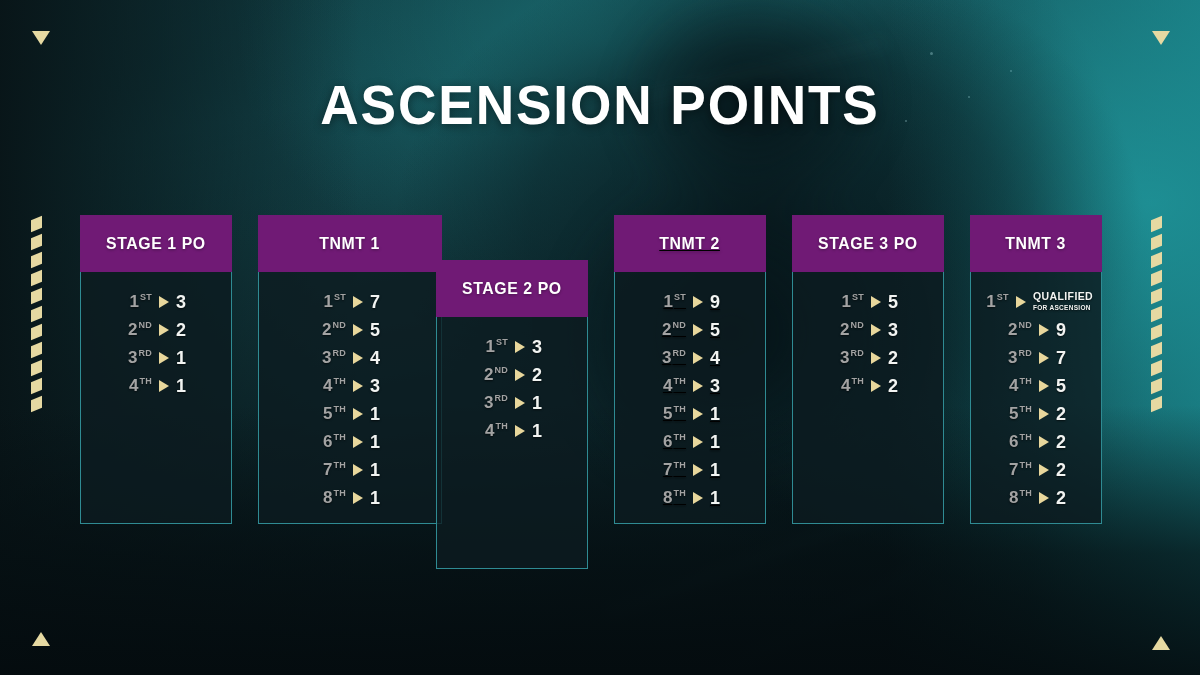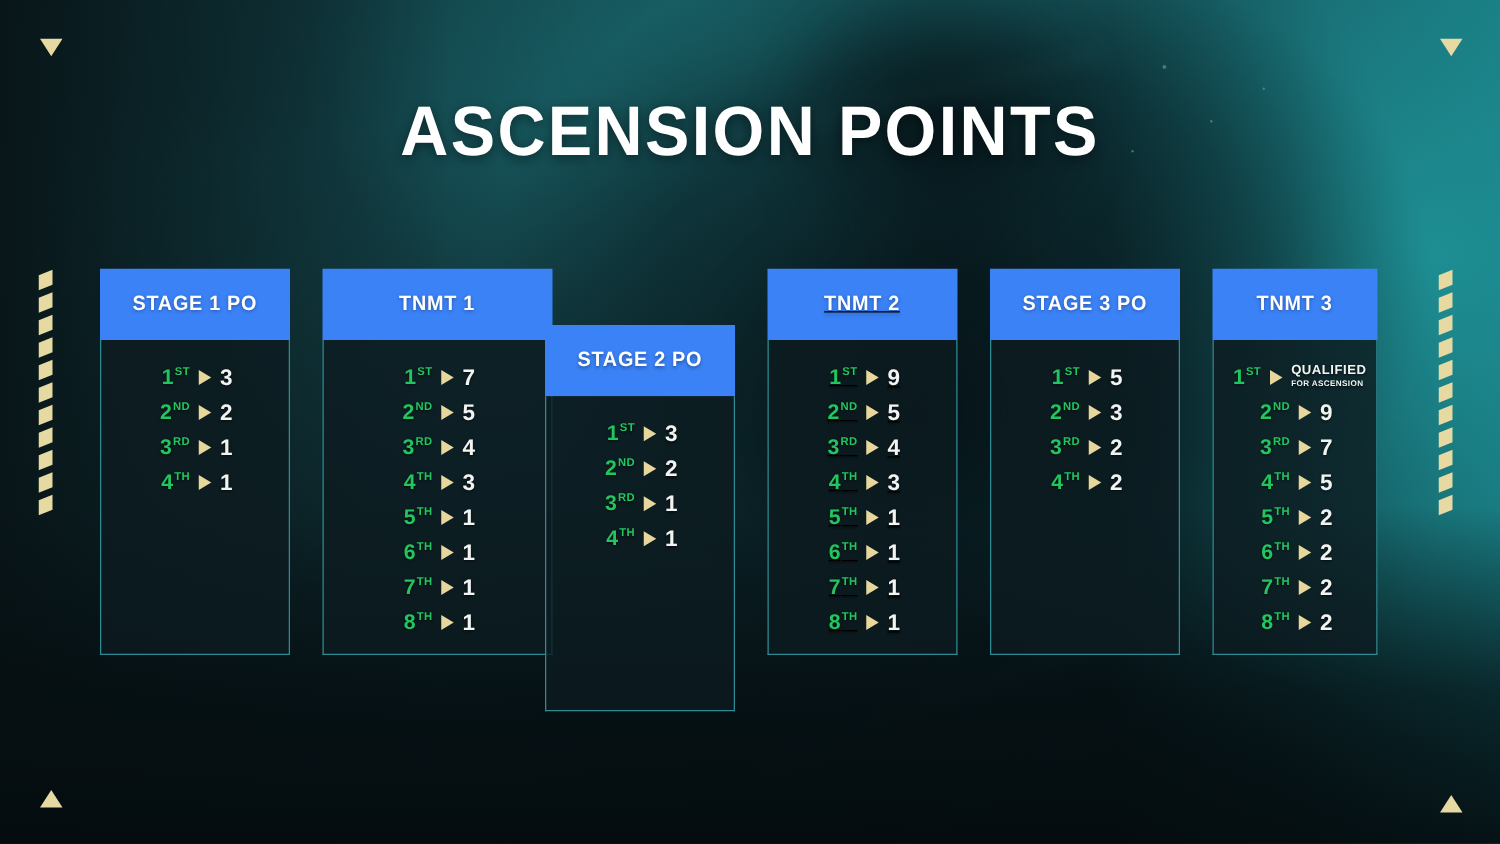--- a/index.html
+++ b/index.html
@@ -62,40 +62,40 @@
     font-size:56px;font-weight:700;letter-spacing:2px;color:#ffffff;
     font-family:"Liberation Sans", sans-serif;
     transform:scaleX(0.95);
     text-shadow:0 2px 10px rgba(0,0,0,0.45);
   }
 
   
   .cards{position:absolute;left:80px;top:215px;width:1048px;height:312px;}
   .card{position:absolute;top:0;width:152px;}
   .card-head{
-    height:57px;background:#3b82f6;
+    height:57px;background:#701a75;
     display:flex;align-items:center;justify-content:center;
   }
   .card-head span{
     color:#ffffff;font-size:16.5px;font-weight:700;letter-spacing:0.6px;
     transform:scaleX(0.96);white-space:nowrap;
     text-shadow:0 1px 3px rgba(0,0,0,0.35);
   }
   .card-body{
     border:1px solid #2f8b93;border-top:none;
     background:rgba(12,28,32,0.80);
     height:252px;box-sizing:border-box;
     padding-top:16px;
   }
   .row{
     display:flex;align-items:center;justify-content:center;
     height:28px;white-space:nowrap;
   }
   .place{
-    color:#22c55e;font-weight:700;font-size:17px;
+    color:#a3a3a3;font-weight:700;font-size:17px;
     display:inline-block;min-width:30px;text-align:right;
     text-shadow:0 1px 2px rgba(0,0,0,0.6);
   }
   .place sup{font-size:9px;font-weight:700;margin-left:1px;letter-spacing:0.3px;vertical-align:super;}
   .arrow{
     width:0;height:0;margin:0 7px;
     border-top:6px solid transparent;border-bottom:6px solid transparent;
     border-left:10px solid #e8d79c;
     flex:0 0 auto;
   }

